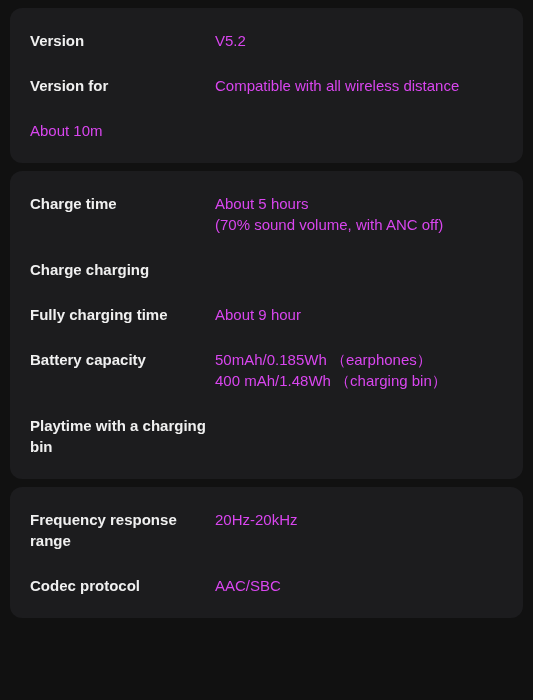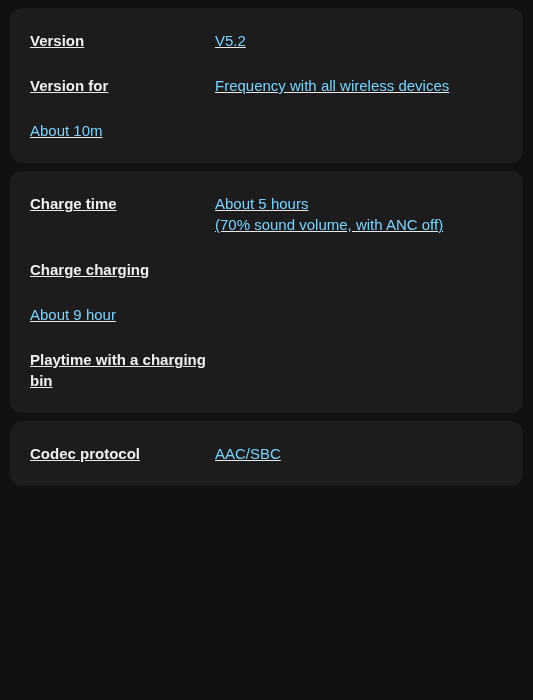--- a/index.html
+++ b/index.html
@@ -15,78 +15,86 @@
       font-family: -apple-system, BlinkMacSystemFont, 'Segoe UI', Arial, sans-serif;
       color: #e8e8e8;
       font-size: 15px;
     }
 
     .section {
       background-color: #1c1c1e;
       margin: 8px 10px;
       border-radius: 12px;
       padding: 10px 0;
-      text-decoration: underline;
     }
 
     .row {
       display: flex;
       flex-direction: row;
       padding: 12px 20px;
       align-items: flex-start;
     }
 
     .row-label {
       font-weight: 700;
       color: #f0f0f0;
       flex: 0 0 185px;
       min-width: 185px;
       font-size: 15px;
       line-height: 1.4;
     }
 
     .row-value {
       font-weight: 400;
-      color: #7dd3fc;
+      color: #d946ef;
       flex: 1;
       font-size: 15px;
       line-height: 1.4;
     }
   </style>
 </head>
 <body>
 
 <div id="page-container">
     <div class="section">
       <div class="row">
         <div class="row-label">Version</div>
         <div class="row-value">V5.2</div>
       </div>
       <div class="row">
         <div class="row-label">Version for</div>
-        <div class="row-value">Frequency with all wireless devices</div>
+        <div class="row-value">Compatible with all wireless distance</div>
       </div>
       <div class="row">
         <div class="row-value">About 10m</div>
       </div>
     </div>
     <div class="section">
       <div class="row">
         <div class="row-label">Charge time</div>
         <div class="row-value">About 5 hours<br>(70% sound volume,   with ANC off)</div>
       </div>
       <div class="row">
         <div class="row-label">Charge charging</div>
       </div>
       <div class="row">
+        <div class="row-label">Fully charging time</div>
         <div class="row-value">About 9 hour</div>
+      </div>
+      <div class="row">
+        <div class="row-label">Battery capacity</div>
+        <div class="row-value">50mAh/0.185Wh （earphones）<br>400 mAh/1.48Wh   （charging bin）</div>
       </div>
       <div class="row">
         <div class="row-label">Playtime with a charging bin</div>
       </div>
     </div>
     <div class="section">
+      <div class="row">
+        <div class="row-label">Frequency response range</div>
+        <div class="row-value">20Hz-20kHz</div>
+      </div>
       <div class="row">
         <div class="row-label">Codec protocol</div>
         <div class="row-value">AAC/SBC</div>
       </div>
     </div>
   </div>
 
 </body></html>

